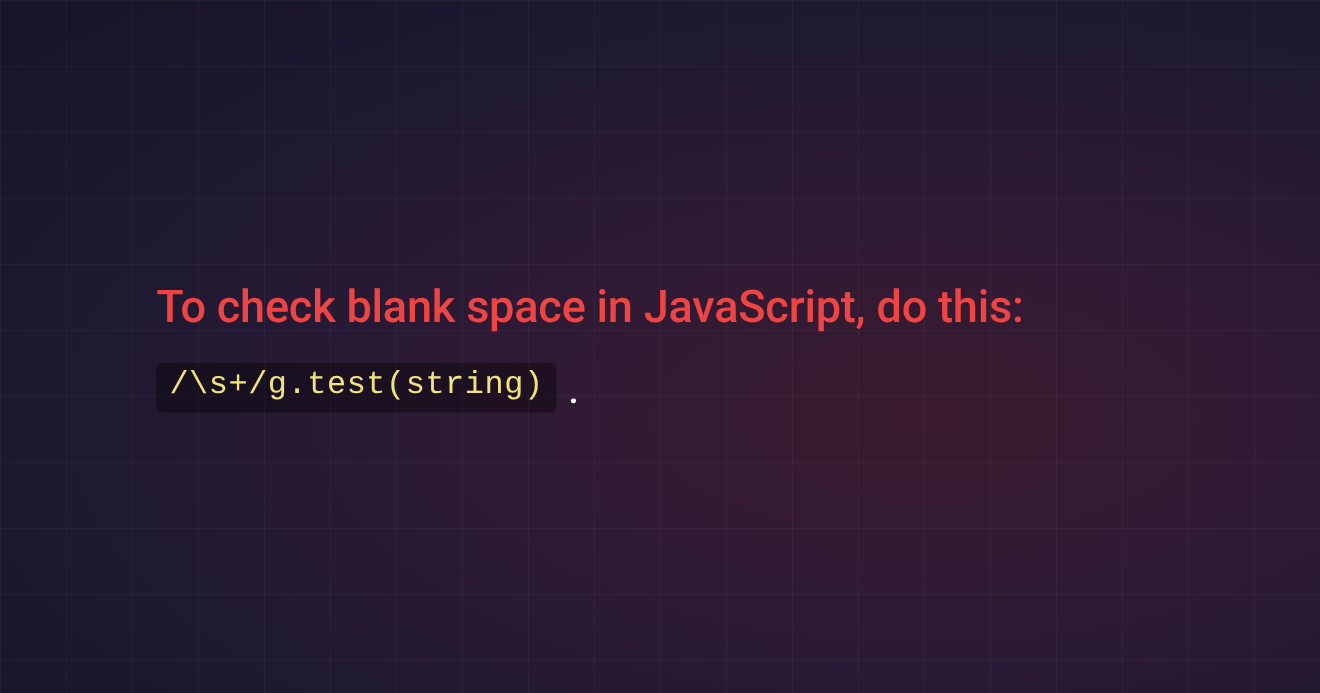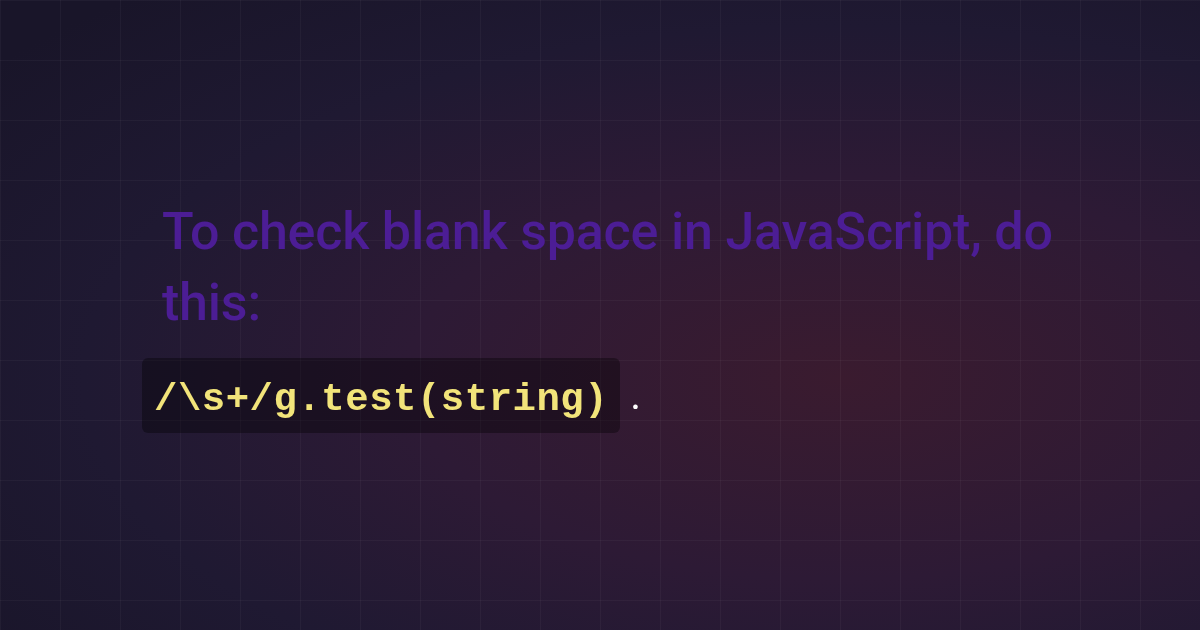--- a/index.html
+++ b/index.html
@@ -31,44 +31,42 @@
     .content {
       position: absolute;
       inset: 0;
       display: flex;
       flex-direction: column;
       justify-content: center;
       padding-left: 142px;
       padding-right: 120px;
     }
     .heading {
-      color: #4c1d95;
-      font-size: 52px;
+      color: #ef4444;
+      font-size: 41px;
       font-weight: 500;
       line-height: 1.35;
       letter-spacing: -0.2px;
-      margin-left: 20px;
     }
     .code-line {
       margin-top: 20px;
       font-size: 41px;
       color: #ffffff;
       display: flex;
       align-items: center;
     }
     .code {
       font-family: "SFMono-Regular", Consolas, "Liberation Mono", Menlo, Courier, monospace;
       background: rgba(0,0,0,0.35);
       color: #f2e47a;
       border-radius: 6px;
-      padding: 16px 12px 6px 12px;
-      font-size: 39px;
+      padding: 0 12px 6px 12px;
+      font-size: 29px;
       letter-spacing: 0.5px;
       line-height: 1.35;
-      font-weight: bold;
     }
     .period {
       color: #ffffff;
       margin-left: 10px;
       font-size: 41px;
     }
   </style>
 </head>
 <body>
 

